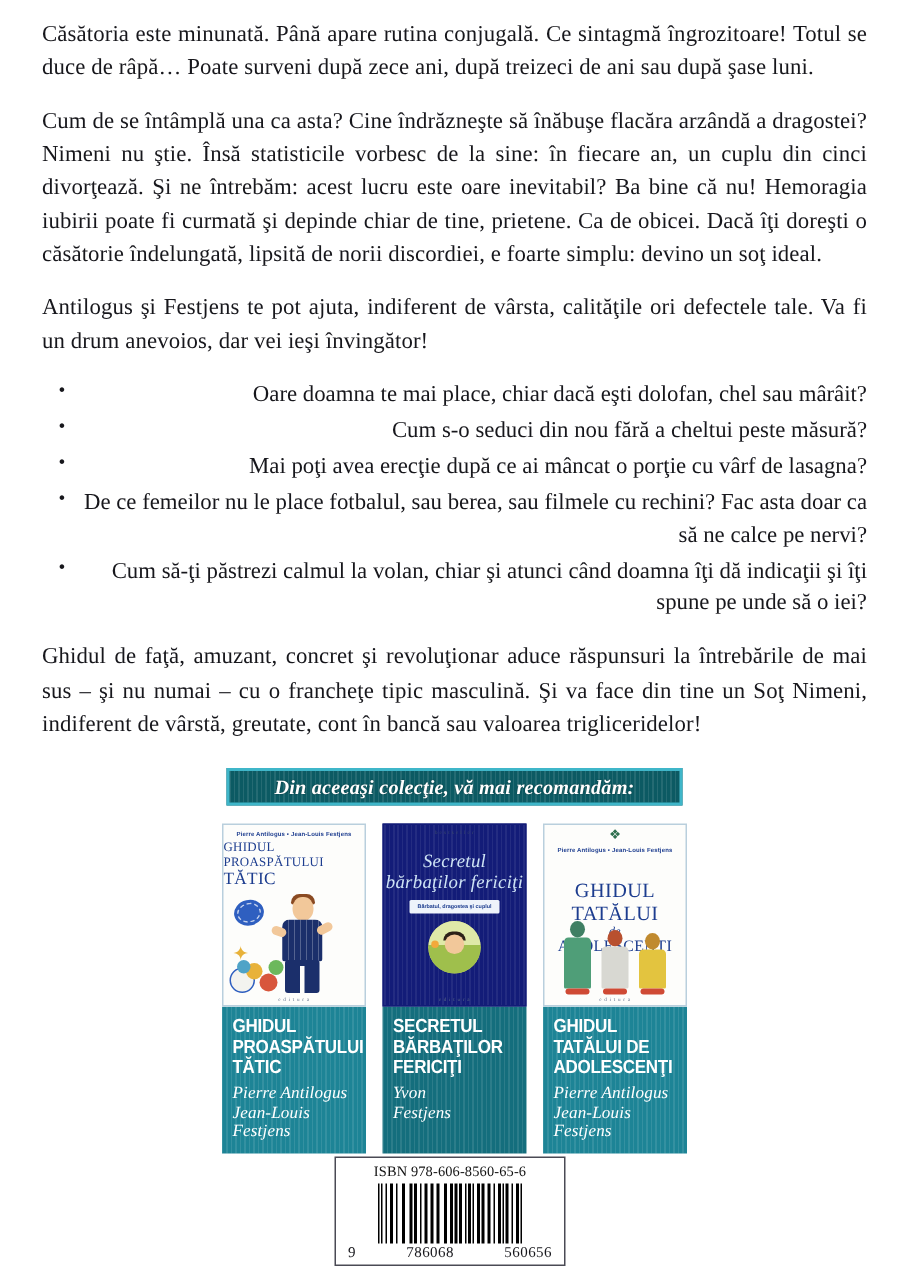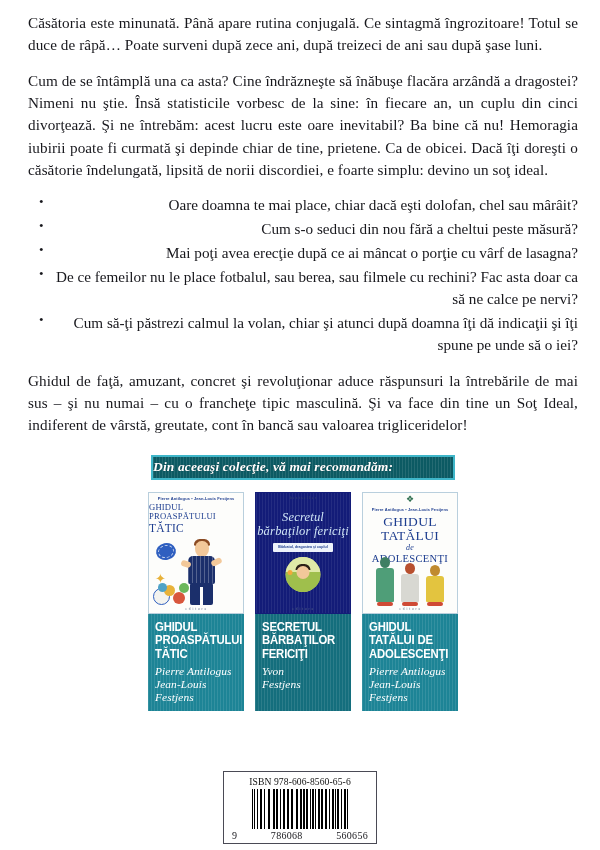--- a/index.html
+++ b/index.html
@@ -64,20 +64,21 @@
     align-items: center;
   }
   .promo-banner {
     width: 304px;
     height: 25px;
     background: #0c5a63;
     border: 2px solid #3fb6c9;
     box-sizing: border-box;
     display: flex;
     align-items: center;
+    justify-content: center;
     background-image: repeating-linear-gradient(
         90deg, rgba(255,255,255,.10) 0 1px, rgba(0,0,0,0) 1px 3px);
   }
   .promo-banner span {
     color: #ffffff;
     font-style: italic;
     font-weight: bold;
     font-size: 13.5px;
     letter-spacing: .01em;
     text-shadow: 0 0 1px rgba(0,0,0,.5);
@@ -136,21 +137,21 @@
     line-height: 1.12;
     margin-top: 2px;
     letter-spacing: .2px;
   }
   .cov-title-1 .big { display: block; font-size: 11.5px; }
   .cov-title-3 {
     text-align: center;
     color: #1d3d8f;
     font-size: 13.5px;
     line-height: 1.05;
-    margin-top: 3px;
+    margin-top: 18px;
     letter-spacing: .3px;
   }
   .cov-title-3 .de {
     display: block;
     font-style: italic;
     font-size: 8px;
     margin: 1px 0;
   }
   .cov-title-3 .ado { display: block; font-size: 10.6px; }
   .cov-title-2 {
@@ -381,30 +382,31 @@
   }
 </style>
 </head>
 <body>
 
 <div class="page">
 
   <div>
     <p class="para">Căsătoria este minunată. Până apare rutina conjugală. Ce sintagmă îngrozitoare! Totul se duce de râpă… Poate surveni după zece ani, după treizeci de ani sau după şase luni.</p>
     <p class="para">Cum de se întâmplă una ca asta? Cine îndrăzneşte să înăbuşe flacăra arzândă a dragostei? Nimeni nu ştie. Însă statisticile vorbesc de la sine: în fiecare an, un cuplu din cinci divorţează. Şi ne întrebăm: acest lucru este oare inevitabil? Ba bine că nu! Hemoragia iubirii poate fi curmată şi depinde chiar de tine, prietene. Ca de obicei. Dacă îţi doreşti o căsătorie îndelungată, lipsită de norii discordiei, e foarte simplu: devino un soţ ideal.</p>
+    <p class="para">Antilogus şi Festjens te pot ajuta, indiferent de vârsta, calităţile ori defectele tale. Va fi un drum anevoios, dar vei ieşi învingător!</p>
 
     <ul class="bullets">
       <li><span class="cont">Oare doamna te mai place, chiar dacă eşti dolofan, chel sau mârâit?</span></li>
       <li><span class="cont">Cum s-o seduci din nou fără a cheltui peste măsură?</span></li>
       <li><span class="cont">Mai poţi avea erecţie după ce ai mâncat o porţie cu vârf de lasagna?</span></li>
       <li><span class="cont">De ce femeilor nu le place fotbalul, sau berea, sau filmele cu rechini? Fac asta doar ca să ne calce pe nervi?</span></li>
-      <li><span class="cont">Cum să-ţi păstrezi calmul la volan, chiar şi atunci după doamna îţi dă indicaţii şi îţi spune pe unde să o iei?</span></li>
+      <li><span class="cont">Cum să-ţi păstrezi calmul la volan, chiar şi atunci când doamna îţi dă indicaţii şi îţi spune pe unde să o iei?</span></li>
     </ul>
 
-    <p class="para">Ghidul de faţă, amuzant, concret şi revoluţionar aduce răspunsuri la întrebările de mai sus – şi nu numai – cu o francheţe tipic masculină. Şi va face din tine un Soţ Ideal, indiferent de vârstă, greutate, cont în bancă sau valoarea trigliceridelor!</p>
+    <p class="para">Ghidul de faţă, amuzant, concret şi revoluţionar aduce răspunsuri la întrebările de mai sus – şi nu numai – cu o francheţe tipic masculină. Şi va face din tine un Soţ Nimeni, indiferent de vârstă, greutate, cont în bancă sau valoarea trigliceridelor!</p>
   </div>
 
   <div class="promo">
 
     <div class="promo-banner">
       <span>Din aceeaşi colecţie, vă mai recomandăm:</span>
     </div>
 
     <div class="books">
 

